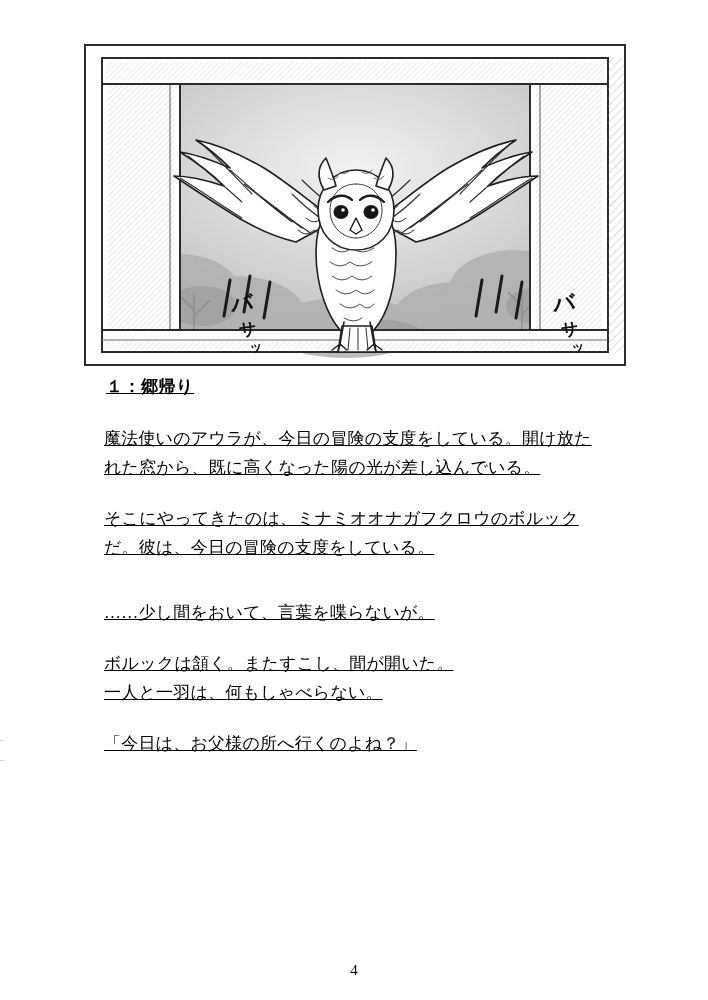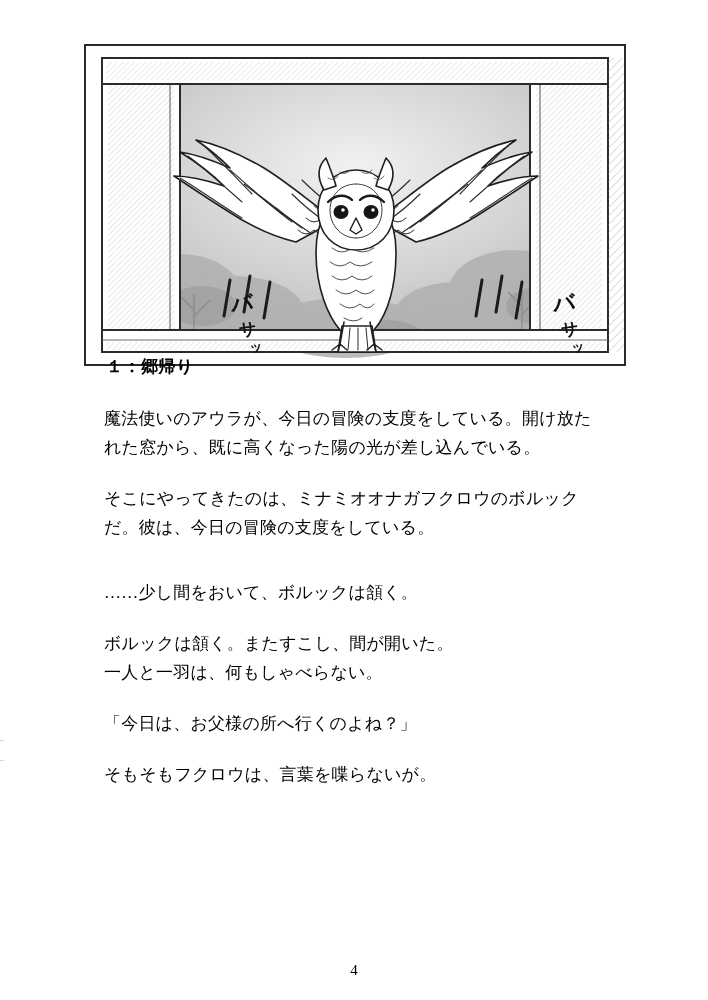--- a/index.html
+++ b/index.html
@@ -42,22 +42,23 @@
   }
   .illustration svg {
     display: block;
     width: 542px;
     height: 322px;
   }
 
   .body-text {
     position: absolute;
     left: 88px;
-    top: 352px;
+    top: 372px;
     width: 520px;
+    text-decoration: underline;
   }
   .chapter-title {
     font-size: 17px;
     line-height: 30px;
     margin: 0 0 22px 18px;
     letter-spacing: 0.5px;
     white-space: nowrap;
   }
   .para {
     font-size: 17px;
@@ -282,21 +283,20 @@
       </g>
 
       <rect x="524" y="14" width="16" height="294" fill="url(#hatch)" opacity="0.5"></rect>
     </svg>
   </div>
 
   <div class="body-text">
     <h1 class="chapter-title">１：郷帰り</h1>
     <p class="para">魔法使いのアウラが、今日の冒険の支度をしている。開け放たれた窓から、既に高くなった陽の光が差し込んでいる。</p>
     <p class="para">そこにやってきたのは、ミナミオオナガフクロウのボルックだ。彼は、今日の冒険の支度をしている。</p>
-    <p class="para gap-before">……少し間をおいて、ボルックは頷く。</p>
+    <p class="para gap-before">……少し間をおいて、言葉を喋らないが。</p>
     <p class="para" style="white-space: pre-line;">ボルックは頷く。またすこし、間が開いた。
 一人と一羽は、何もしゃべらない。</p>
     <p class="para">「今日は、お父様の所へ行くのよね？」</p>
-    <p class="para">そもそもフクロウは、言葉を喋らないが。</p>
   </div>
 
   <div class="page-number">4</div>
 </div>
 
 </body></html>

